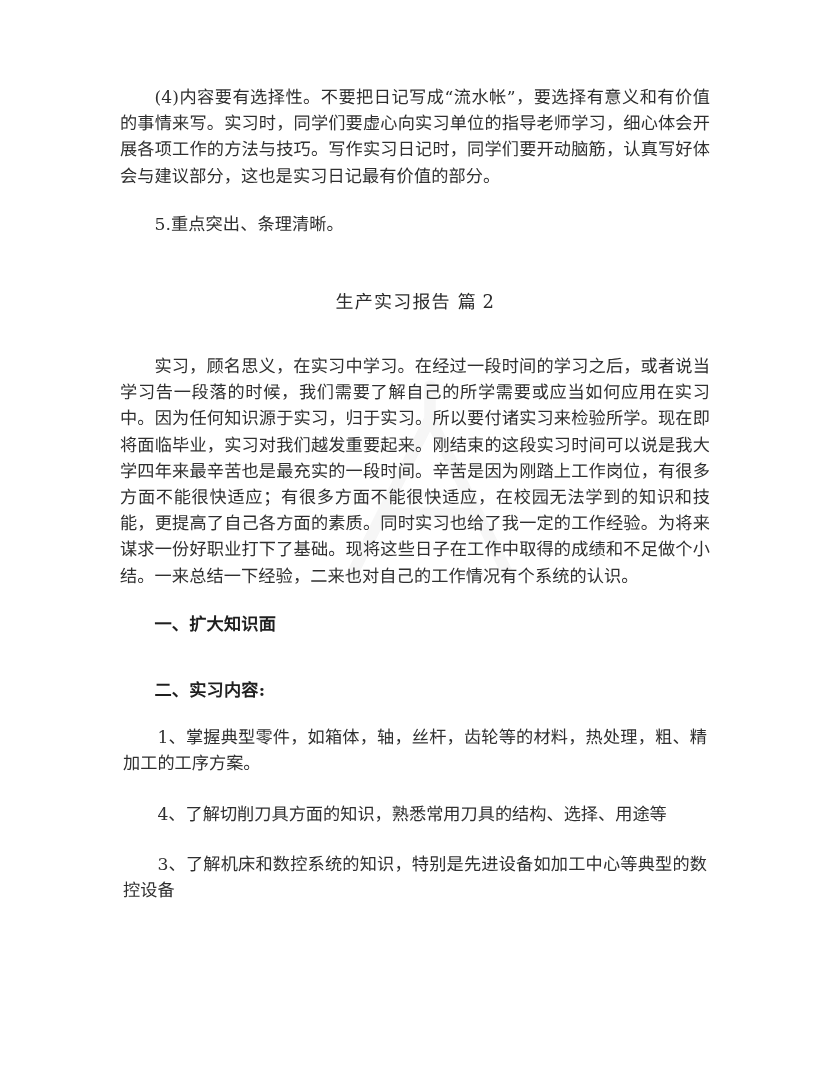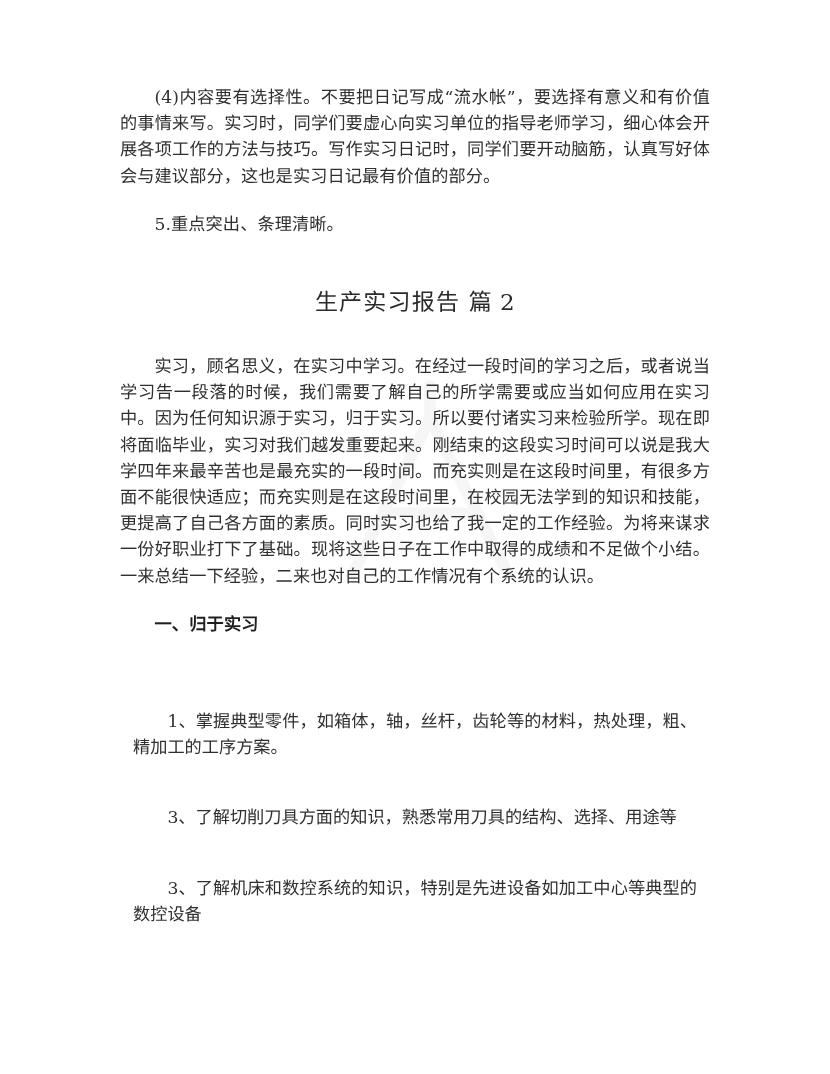--- a/index.html
+++ b/index.html
@@ -55,21 +55,21 @@
 
   
   .gap-sm { height: 18px; }
   .gap-md { height: 22px; }
   .gap-lg { height: 30px; }
   .gap-xl { height: 34px; }
 
   
   .doc-title {
     margin: 0;
-    font-size: 23px;
+    font-size: 18px;
     line-height: 34px;
     font-weight: 400;
     text-align: center;
     color: #2b2b2b;
     letter-spacing: 1.2px;
     font-family: "DejaVu Serif", "Liberation Serif", serif;
   }
   .doc-title .piece { letter-spacing: 0.5px; }
 
   
@@ -78,21 +78,21 @@
     font-size: 17.2px;
     line-height: 26.2px;
     font-weight: bold;
     text-indent: 2em;
     color: #1f1f1f;
     letter-spacing: 0.2px;
   }
 
   
   .list-item {
-    margin: 13px;
+    margin: 3px;
     font-size: 17.2px;
     line-height: 26.2px;
     text-align: justify;
     text-justify: inter-ideograph;
     text-indent: 2em;
     color: #2f2f2f;
   }
 </style>
 </head>
 <body>
@@ -122,38 +122,39 @@
 
     <div class="gap-lg"></div>
 
     <h1 class="doc-title">
       <span>生产实习报告</span>
       <span class="piece">篇 2</span>
     </h1>
 
     <div class="gap-xl"></div>
 
-    <p class="para">实习，顾名思义，在实习中学习。在经过一段时间的学习之后，或者说当学习告一段落的时候，我们需要了解自己的所学需要或应当如何应用在实习中。因为任何知识源于实习，归于实习。所以要付诸实习来检验所学。现在即将面临毕业，实习对我们越发重要起来。刚结束的这段实习时间可以说是我大学四年来最辛苦也是最充实的一段时间。而充实则是在这段时间里，有很多方面不能很快适应；而充实则是在这段时间里，在校园无法学到的知识和技能，更提高了自己各方面的素质。同时实习也给了我一定的工作经验。为将来谋求一份好职业打下了基础。现将这些日子在工作中取得的成绩和不足做个小结。一来总结一下经验，二来也对自己的工作情况有个系统的认识。</p>
+    <p class="para">实习，顾名思义，在实习中学习。在经过一段时间的学习之后，或者说当学习告一段落的时候，我们需要了解自己的所学需要或应当如何应用在实习中。因为任何知识源于实习，归于实习。所以要付诸实习来检验所学。现在即将面临毕业，实习对我们越发重要起来。刚结束的这段实习时间可以说是我大学四年来最辛苦也是最充实的一段时间。辛苦是因为刚踏上工作岗位，有很多方面不能很快适应；有很多方面不能很快适应，在校园无法学到的知识和技能，更提高了自己各方面的素质。同时实习也给了我一定的工作经验。为将来谋求一份好职业打下了基础。现将这些日子在工作中取得的成绩和不足做个小结。一来总结一下经验，二来也对自己的工作情况有个系统的认识。</p>
 
     <div class="gap-md"></div>
 
-    <h2 class="section-heading">一、归于实习</h2>
+    <h2 class="section-heading">一、扩大知识面</h2>
 
     <div class="gap-sm"></div>
 
 
     <div class="gap-md"></div>
 
+    <h2 class="section-heading">二、实习内容:</h2>
 
     <div class="gap-sm"></div>
 
     <p class="list-item">1、掌握典型零件，如箱体，轴，丝杆，齿轮等的材料，热处理，粗、精加工的工序方案。</p>
 
     <div class="gap-sm"></div>
 
-    <p class="list-item">3、了解切削刀具方面的知识，熟悉常用刀具的结构、选择、用途等</p>
+    <p class="list-item">4、了解切削刀具方面的知识，熟悉常用刀具的结构、选择、用途等</p>
 
     <div class="gap-sm"></div>
 
     <p class="list-item">3、了解机床和数控系统的知识，特别是先进设备如加工中心等典型的数控设备</p>
 
   </div>
 </div>
 
 </body></html>

